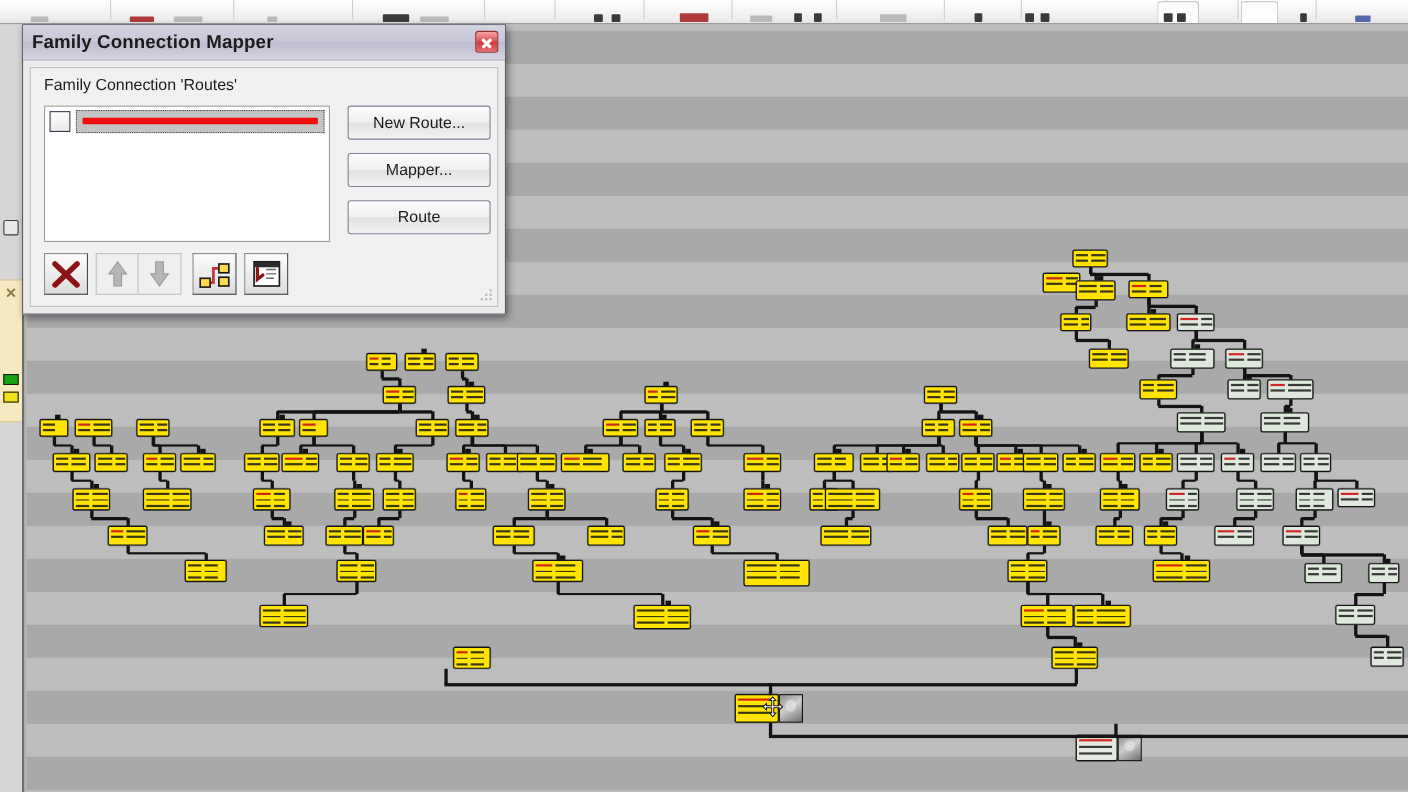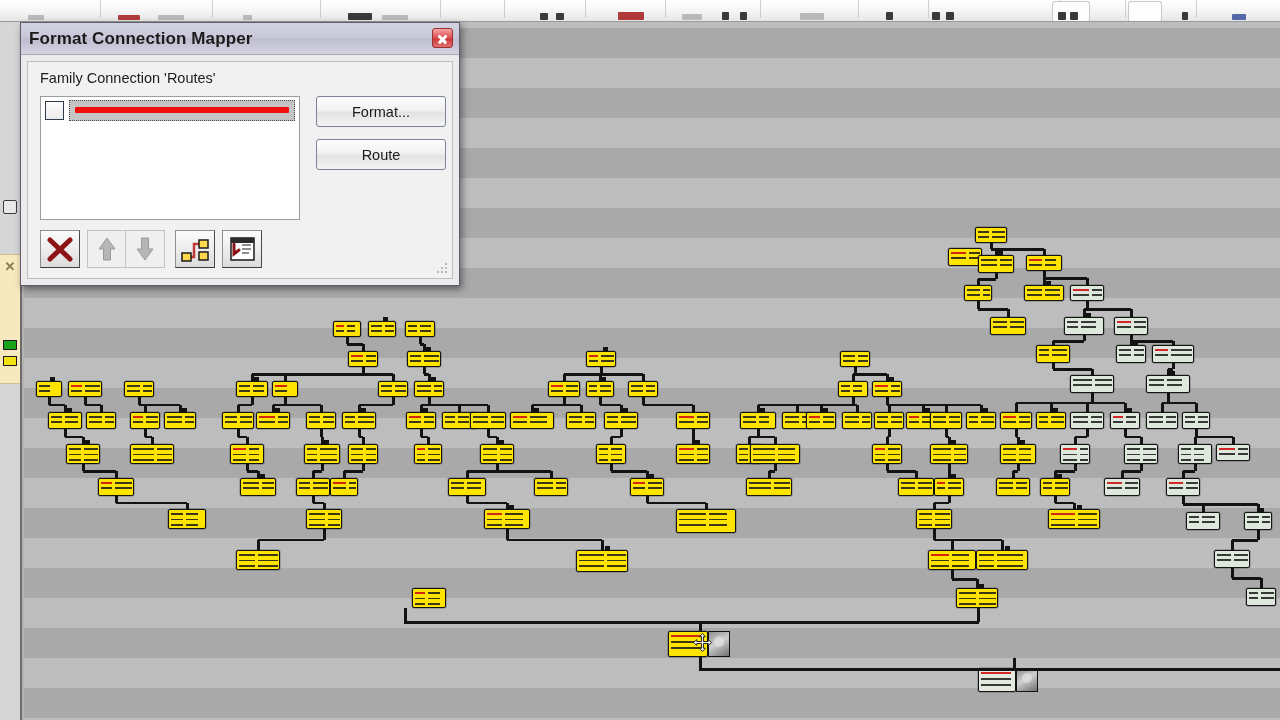--- a/index.html
+++ b/index.html
@@ -1372,39 +1372,40 @@
       </div>
 
     <svg class="cursor-move" style="left:669px;top:611px" viewBox="0 0 20 20">
       <path d="M10 0.5 L13 4 H11 V9 H16 V7 L19.5 10 L16 13 V11 H11 V16 H13 L10 19.5 L7 16 H9 V11 H4 V13 L0.5 10 L4 7 V9 H9 V4 H7 Z" fill="#ffffff" stroke="#1a1a1a" stroke-width="1"></path>
     </svg>
   </div>
 
   <div class="dialog">
 
     <div class="dlg-titlebar">
-      <div class="dlg-title">Format Connection Mapper</div>
+      <div class="dlg-title">Family Connection Mapper</div>
       <div class="dlg-close"></div>
     </div>
 
     <div class="dlg-body">
 
       <div class="group-label">Family Connection 'Routes'</div>
 
       <div class="routes-list">
         <div class="route-row">
           <div class="route-check"></div>
           <div class="route-swatch-wrap">
             <div class="route-swatch" id="swatch0" style="background: rgb(242, 13, 13);"></div>
           </div>
         </div>
       </div>
 
       <div class="dlg-buttons">
-        <button class="btn">Format...</button>
+        <button class="btn">New Route...</button>
+        <button class="btn">Mapper...</button>
         <button class="btn">Route</button>
       </div>
 
       <div class="icon-bar">
 
         <div class="ibtn" style="left:0px">
           <svg width="38" height="36" viewBox="0 0 38 36">
             <path d="M9 9 L29 28 M29 9 L9 28" stroke="#8c1414" stroke-width="5" stroke-linecap="round"></path>
           </svg>
         </div>

